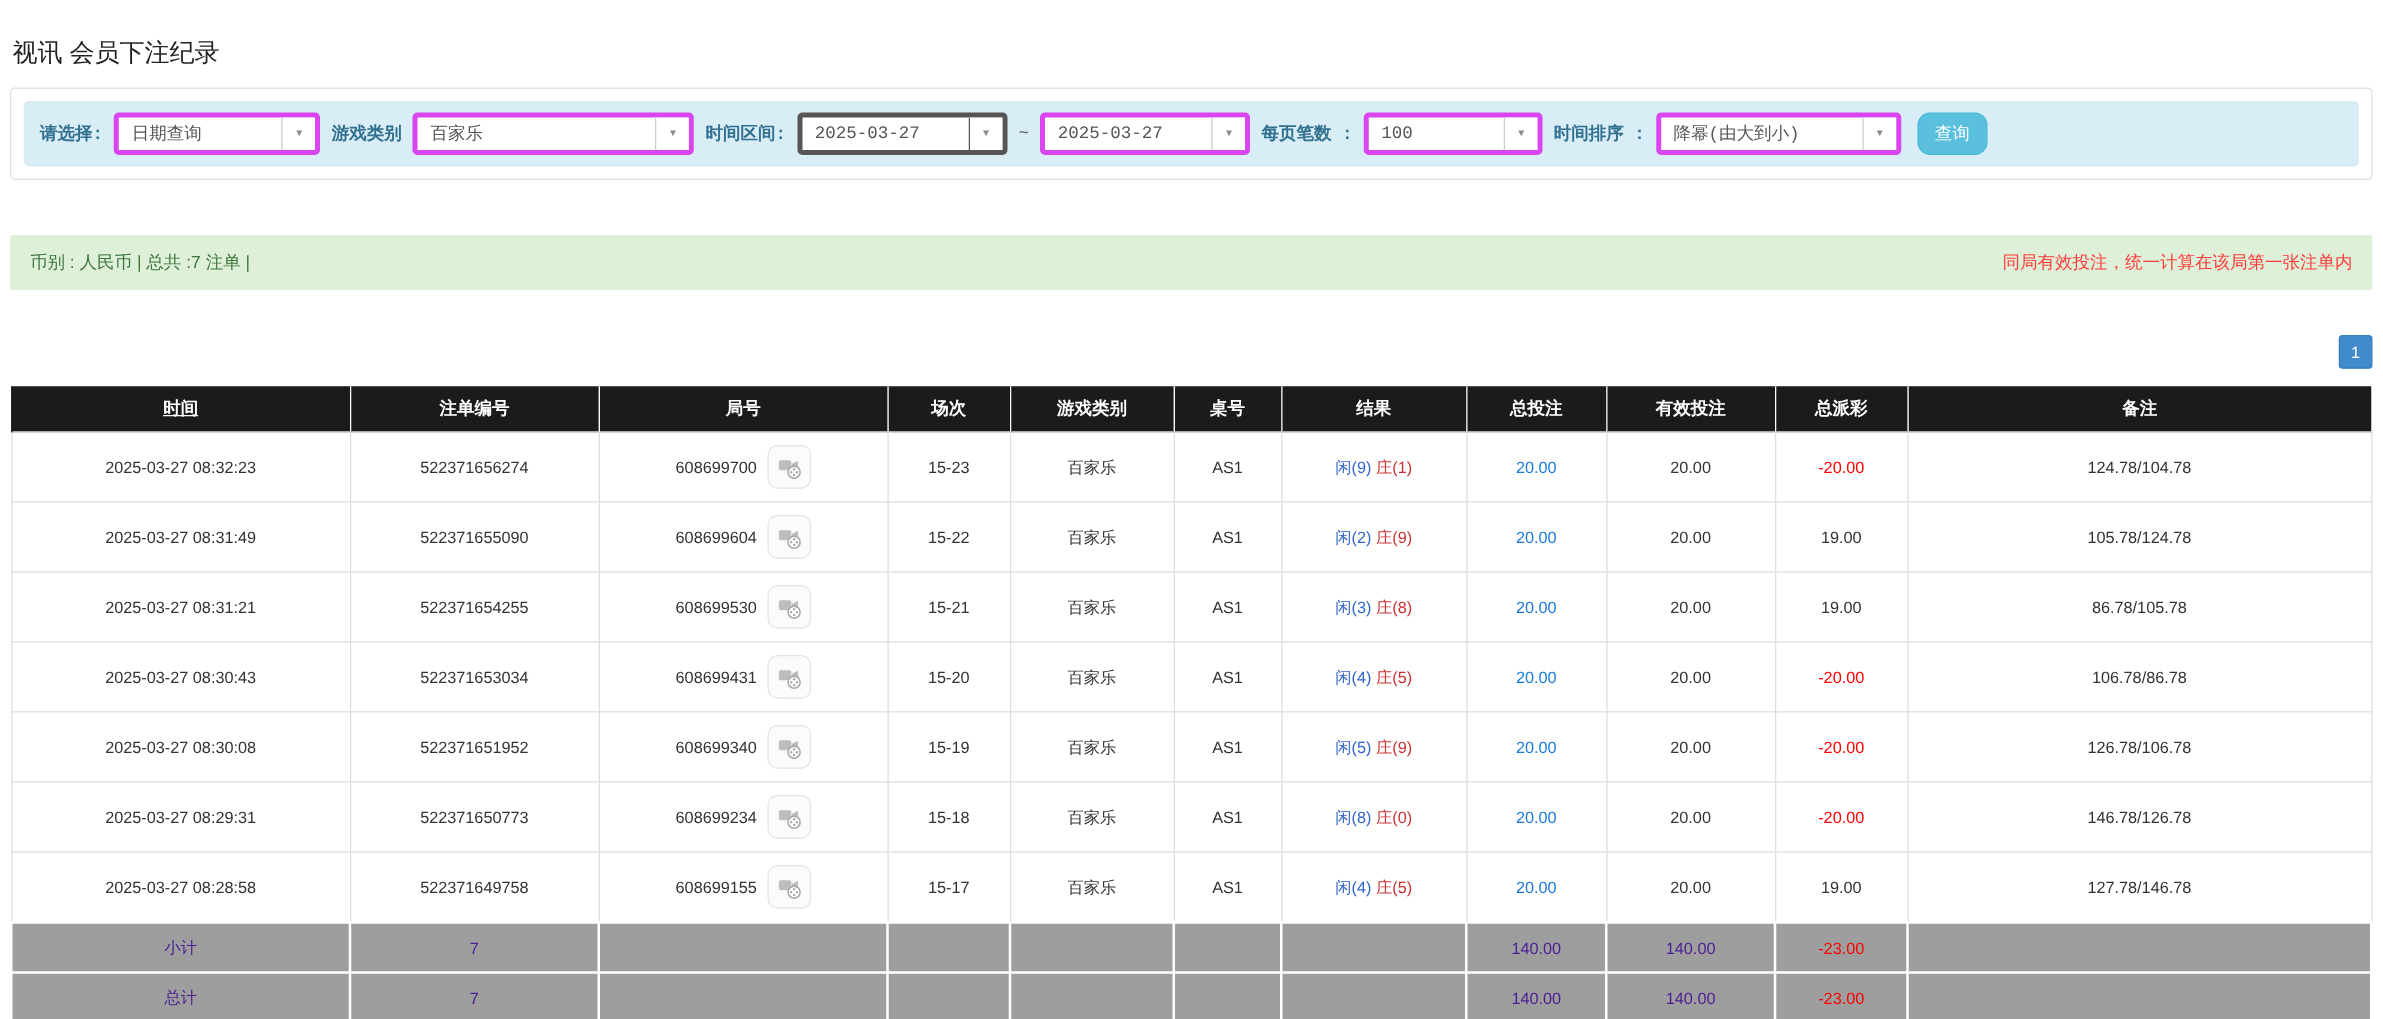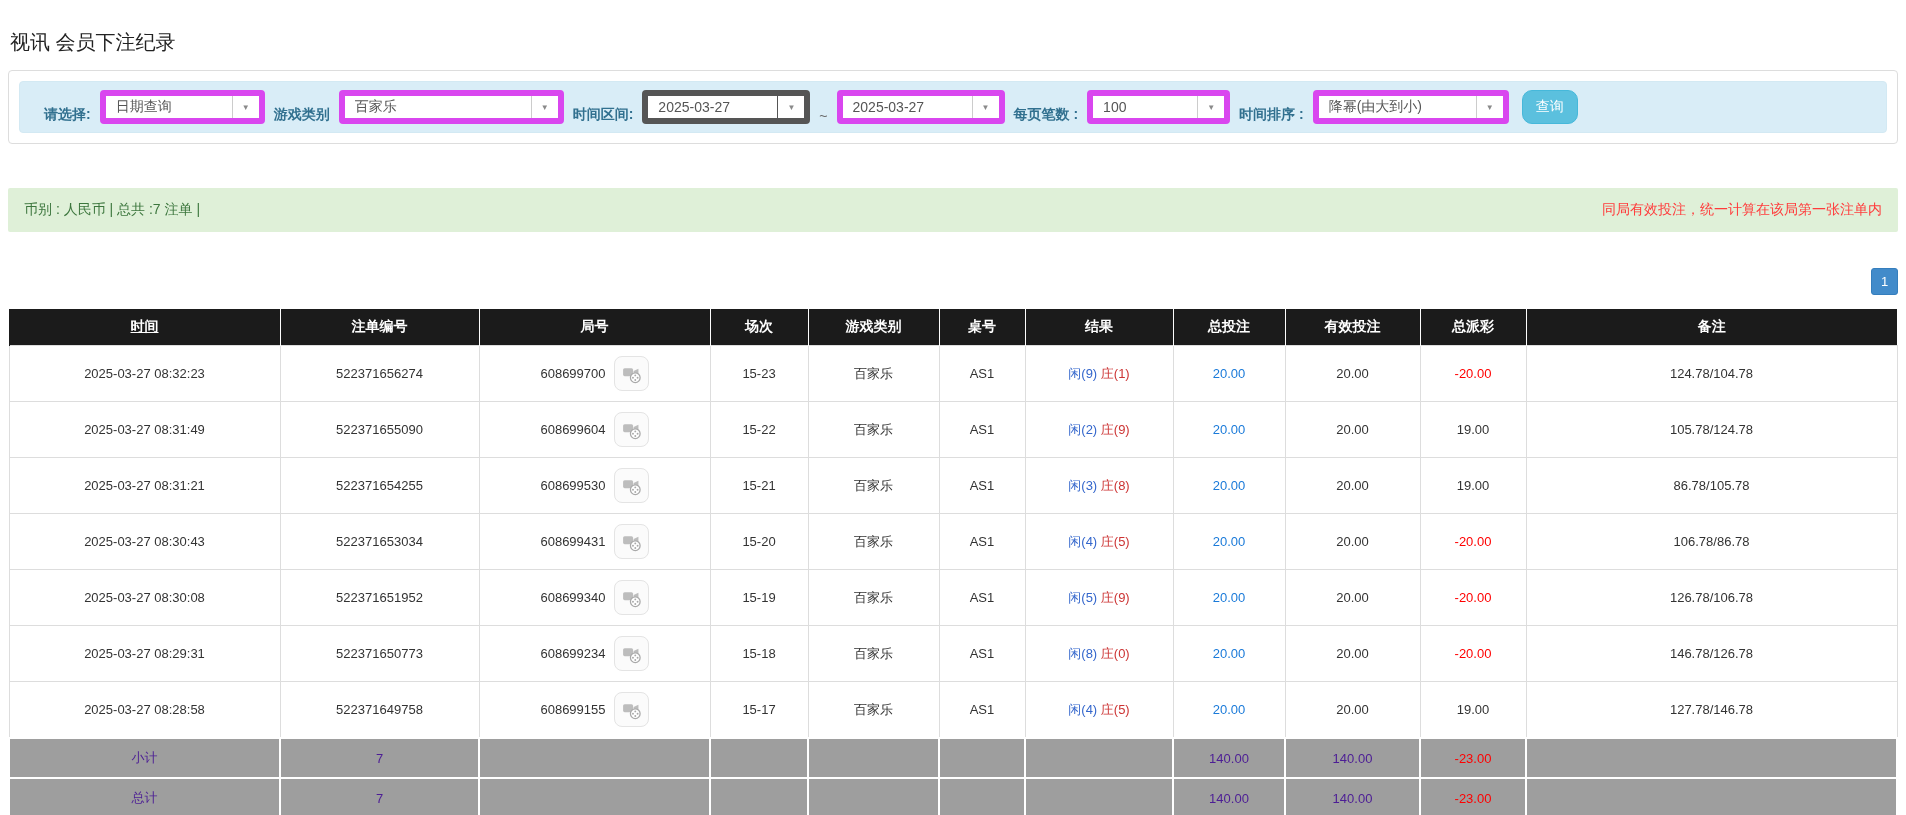--- a/index.html
+++ b/index.html
@@ -14,27 +14,27 @@
     font-size:20px; font-weight:normal; color:#222;
     margin:21px 0 14px 2px;
   }
   
   .filter-panel {
     border:1px solid #ddd; border-radius:4px;
     padding:10px; margin-bottom:6px; background:#fff;
   }
   .filter-bar {
     background:#d9edf7; border:1px solid #d3e9f3; border-radius:4px;
-    padding:8px 24px; display:flex; align-items:flex-end; gap:9px;
+    padding:8px 12px; display:flex; align-items:center; gap:9px;font-family:Liberation Mono, monospace;
   }
   .flabel { color:#31708f; font-weight:bold; font-size:14px; white-space:nowrap; }
   .tilde { color:#666; font-size:14px; }
   .select {
     display:inline-flex; align-items:stretch; background:#fff;
-    border:6px solid #d946ef; border-radius:4px; height:34px; cursor:pointer;
+    border:4px solid #d946ef; border-radius:4px; height:34px; cursor:pointer;
     overflow:hidden;
   }
   .select .sel-text {
     padding:0 10px; display:flex; align-items:center;
     font-size:14px; color:#555; flex:1; white-space:nowrap; overflow:hidden;
   }
   .select .caret-box {
     width:27px; border-left:1px solid #ccc; display:flex;
     align-items:center; justify-content:center; color:#8a8a8a;
     font-size:8px; background:#fff;

